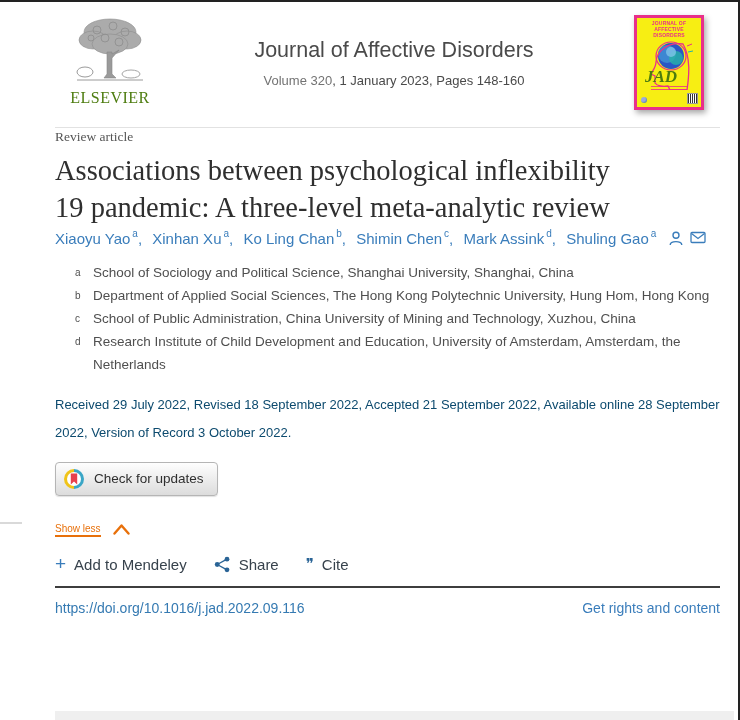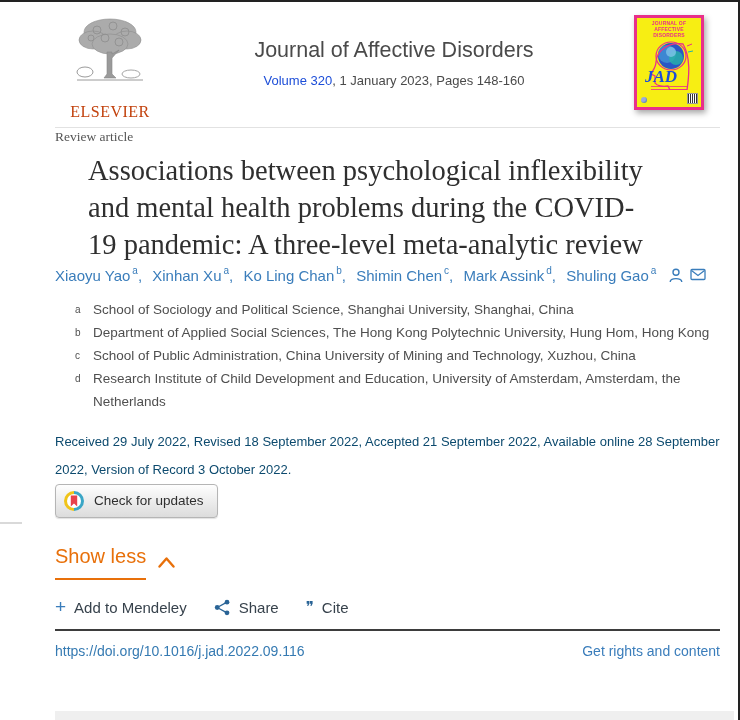--- a/index.html
+++ b/index.html
@@ -9,63 +9,63 @@
     box-sizing:border-box;
     background:#ffffff;
     border-top:2px solid #222;
     border-right:2px solid #222;
     overflow:hidden;
     font-family:"Liberation Sans", sans-serif;
   }
   
   .banner{position:relative;height:125px;}
   .elsevier{position:absolute;left:55px;top:14px;width:110px;text-align:center;cursor:pointer;}
-  .elsevier-word{font-family:"Liberation Serif", serif;font-size:16px;letter-spacing:.5px;color:#c2410c;margin-top:15px;font-weight:400;}
+  .elsevier-word{font-family:"Liberation Serif", serif;font-size:16px;letter-spacing:.5px;color:#4d7c0f;margin-top:1px;font-weight:400;}
   .banner-center{position:absolute;left:170px;right:120px;top:36px;text-align:center;}
   .journal-title{font-size:21.5px;color:#4a4a4a;font-weight:400;cursor:pointer;}
   .vol-line{margin-top:10px;font-size:13px;color:#4a4a4a;}
-  .vol-link{color:#1d4ed8;text-decoration:none;cursor:pointer;text-align:center;}
+  .vol-link{color:#737373;text-decoration:none;cursor:pointer;text-align:center;}
   .cover{position:absolute;top:13px;right:34px;width:70px;height:95px;
     background:#f7ee13;border:3px solid #e8308a;box-sizing:border-box;
     box-shadow:2px 3px 6px rgba(0,0,0,.35);cursor:pointer;overflow:hidden;}
   .cover-masthead{font-size:5px;line-height:6px;font-weight:bold;color:#e8308a;
     text-transform:uppercase;text-align:center;margin-top:2px;padding:0 3px;letter-spacing:.2px;}
   .cover-head{display:block;margin:0 auto;}
   .cover-jad{position:absolute;left:8px;bottom:22px;font-family:"Liberation Serif", serif;
-    font-style:italic;font-weight:bold;font-size:17px;color:#1d4ed8;line-height:1;}
+    font-style:italic;font-weight:bold;font-size:17px;color:#4d7c0f;line-height:1;}
   .cover-lines{position:absolute;left:14px;right:14px;bottom:15px;}
   .cover-lines div{height:1px;background:#e8308a;margin-bottom:2px;opacity:.8;}
   .cover-barcode{position:absolute;right:3px;bottom:3px;width:9px;height:9px;background:
     repeating-linear-gradient(90deg,#333 0 1px,#fff 1px 2px);border:1px solid #999;}
   .cover-globe{position:absolute;left:4px;bottom:4px;width:6px;height:6px;border-radius:50%;
     background:radial-gradient(circle at 35% 35%, #9ad 0 40%, #2a6496 100%);}
   .banner-divider{margin:0 18px 0 55px;border-top:1px solid #e2e2e2;}
   
   .main{padding:0 18px 0 55px;}
   .type-label{font-family:"Liberation Serif", serif;font-size:13.5px;color:#555;margin-top:1px;}
   .article-title{font-family:"Liberation Serif", serif;font-weight:400;font-size:28.5px;
     color:#2f2f2f;margin:7px 0 0 0;line-height:1.3;}
-  .article-title span{display:block;margin-left:33px;}
+  .article-title span{display:block;}
   .authors{margin-top:3px;font-size:15px;color:#3a7dbb;}
   .author{cursor:pointer;}
   .author sup{font-size:10px;position:relative;top:-1px;margin-left:2px;}
   .author-sep{margin-right:6px;color:#3a7dbb;}
   .author-icons{display:inline-flex;gap:7px;margin-left:8px;vertical-align:-2px;}
   .affils{list-style:none;margin:15px 0 0 20px;padding:0;}
   .affil{display:flex;font-size:13.5px;color:#4f4f4f;line-height:1.7;}
   .affil sup{width:18px;flex:none;font-size:10px;padding-top:2px;color:#4f4f4f;}
   .affil-text{flex:1;}
   .dates{margin:14px 0 0 0;font-size:13px;color:#0c4a6e;line-height:2.15;}
-  .crossmark-btn{display:inline-flex;align-items:center;gap:9px;
+  .crossmark-btn{margin-top:15px;display:inline-flex;align-items:center;gap:9px;
     padding:5px 13px 5px 7px;font-family:"Liberation Sans", sans-serif;font-size:13.5px;color:#2f2f2f;
     background:linear-gradient(#fefefe,#dcdcdc);border:1px solid #b5b5b5;border-radius:4px;
     cursor:pointer;box-shadow:0 1px 1px rgba(0,0,0,.12);}
   .show-less{margin-top:27px;display:flex;align-items:center;gap:12px;}
-  .show-less a{font-size:20px;font-weight:500;color:#e8700a;text-decoration:none;
-    border-bottom:2px solid #e8700a;padding-bottom:10px;cursor:pointer;}
+  .show-less a{font-size:10px;font-weight:500;color:#e8700a;text-decoration:none;
+    border-bottom:2px solid #e8700a;padding-bottom:1px;cursor:pointer;}
   .toolbar{margin-top:19px;display:flex;align-items:center;gap:27px;}
   .tb-btn{display:inline-flex;align-items:center;gap:8px;background:none;border:none;padding:0;
     font-family:"Liberation Sans", sans-serif;font-size:15px;color:#37424c;cursor:pointer;}
   .plus-glyph{font-size:19px;line-height:14px;color:#3a7dbb;font-weight:400;}
   .cite-glyph{font-family:"DejaVu Sans", sans-serif;font-size:15px;color:#2a6496;line-height:12px;}
   .dark-divider{margin-top:13px;border-top:2px solid #3d3d3d;}
   .doi-row{margin-top:12px;display:flex;justify-content:space-between;align-items:flex-start;}
   .doi-link{font-size:14px;color:#357ab2;text-decoration:none;cursor:pointer;}
   .rights-link{font-size:14px;color:#3a7dbb;text-decoration:none;cursor:pointer;}
   
@@ -133,21 +133,20 @@
   </header>
 
   <div class="banner-divider"></div>
 
   <main class="main">
 
     <div class="type-label">Review article</div>
 
     <h1 class="article-title">
       <span>Associations between psychological inflexibility</span>
-      <span>and mental health problems during the COVID-</span>
       <span>19 pandemic: A three-level meta-analytic review</span>
     </h1>
 
     <div class="authors">
       <span class="author"><span>Xiaoyu Yao</span><sup>a</sup></span><span class="author-sep">,</span>
       <span class="author"><span>Xinhan Xu</span><sup>a</sup></span><span class="author-sep">,</span>
       <span class="author"><span>Ko Ling Chan</span><sup>b</sup></span><span class="author-sep">,</span>
       <span class="author"><span>Shimin Chen</span><sup>c</sup></span><span class="author-sep">,</span>
       <span class="author"><span>Mark Assink</span><sup>d</sup></span><span class="author-sep">,</span>
       <span class="author"><span>Shuling Gao</span><sup>a</sup></span>

